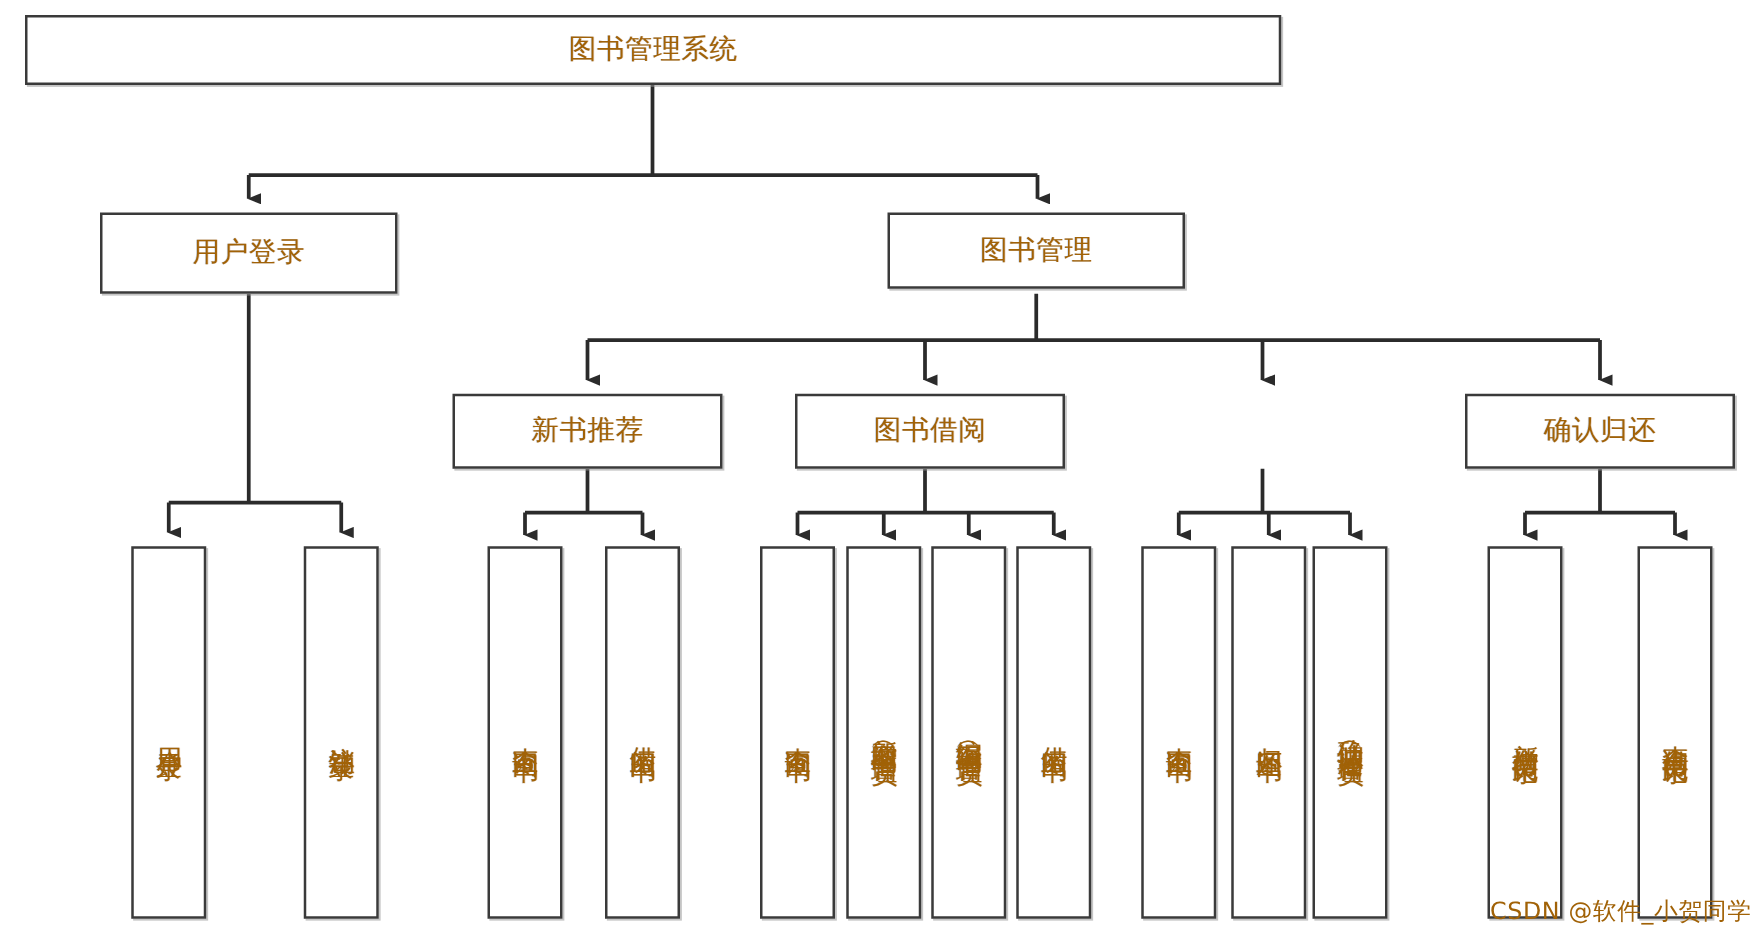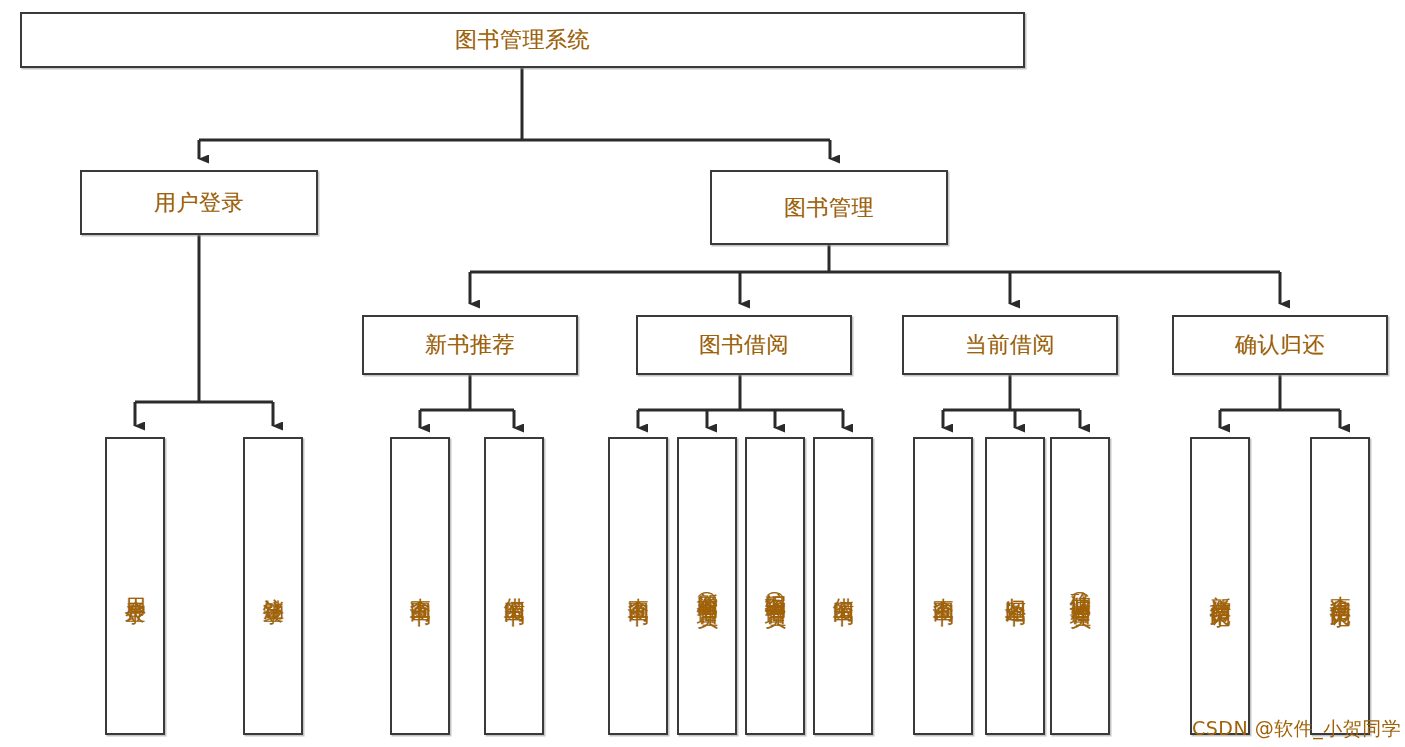--- a/index.html
+++ b/index.html
@@ -114,32 +114,29 @@
     </g>
   </svg>
 
   <div class="node" style="left: 20px; top: 12px; width: 1005px; height: 56px;">
     <span class="label">图书管理系统</span>
   </div>
 
   <div class="node" style="left: 80px; top: 170px; width: 238px; height: 65px;">
     <span class="label">用户登录</span>
   </div>
-  <div class="node" style="left: 710px; top: 170px; width: 238px; height: 75px;">
+  <div class="node" style="left: 710px; top: 170px; width: 238px; height: 61px;">
     <span class="label">图书管理</span>
   </div>
 
   <div class="node" style="left: 362px; top: 315px; width: 216px; height: 60px;">
     <span class="label">新书推荐</span>
   </div>
   <div class="node" style="left: 636px; top: 315px; width: 216px; height: 60px;">
     <span class="label">图书借阅</span>
-  </div>
-  <div class="node" style="left: 902px; top: 315px; width: 216px; height: 60px;">
-    <span class="label">当前借阅</span>
   </div>
   <div class="node" style="left: 1172px; top: 315px; width: 216px; height: 60px;">
     <span class="label">确认归还</span>
   </div>
 
   <div class="node vertical" style="left: 105px; top: 437px; width: 60px; height: 298px;">
     <span class="label">用户登录</span>
   </div>
   <div class="node vertical" style="left: 243px; top: 437px; width: 60px; height: 298px;">
     <span class="label">注销登录</span>

